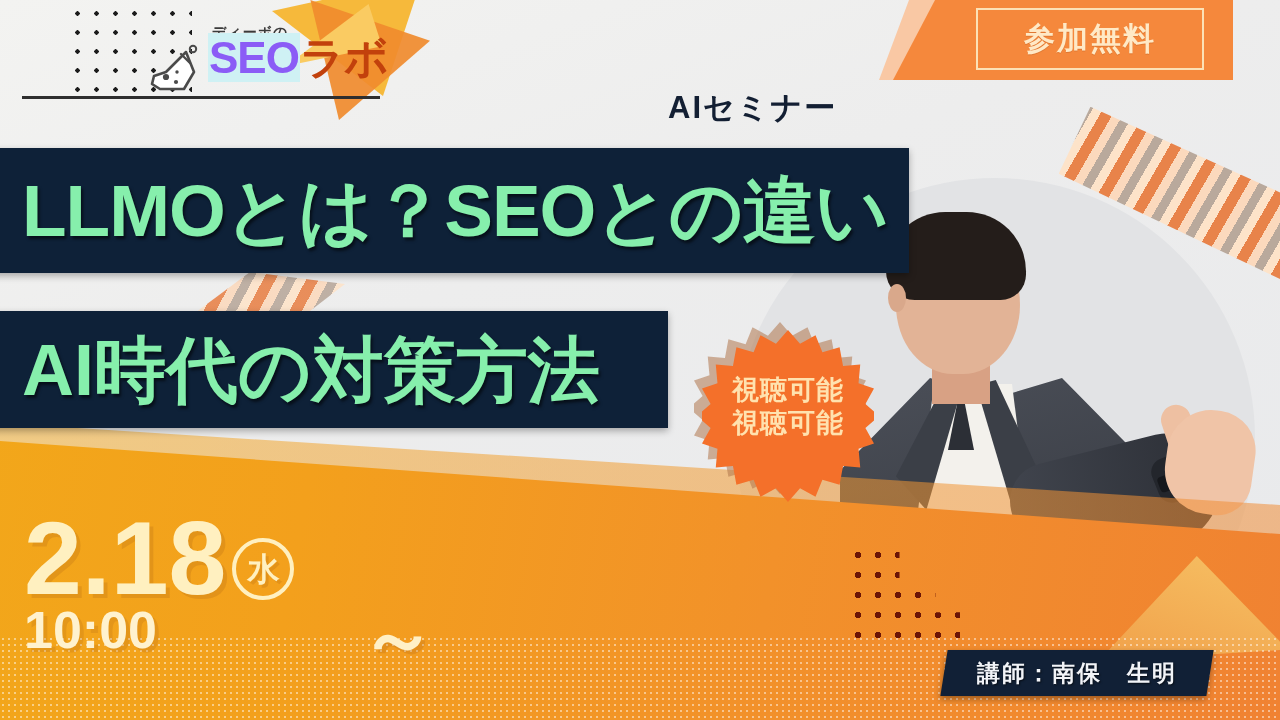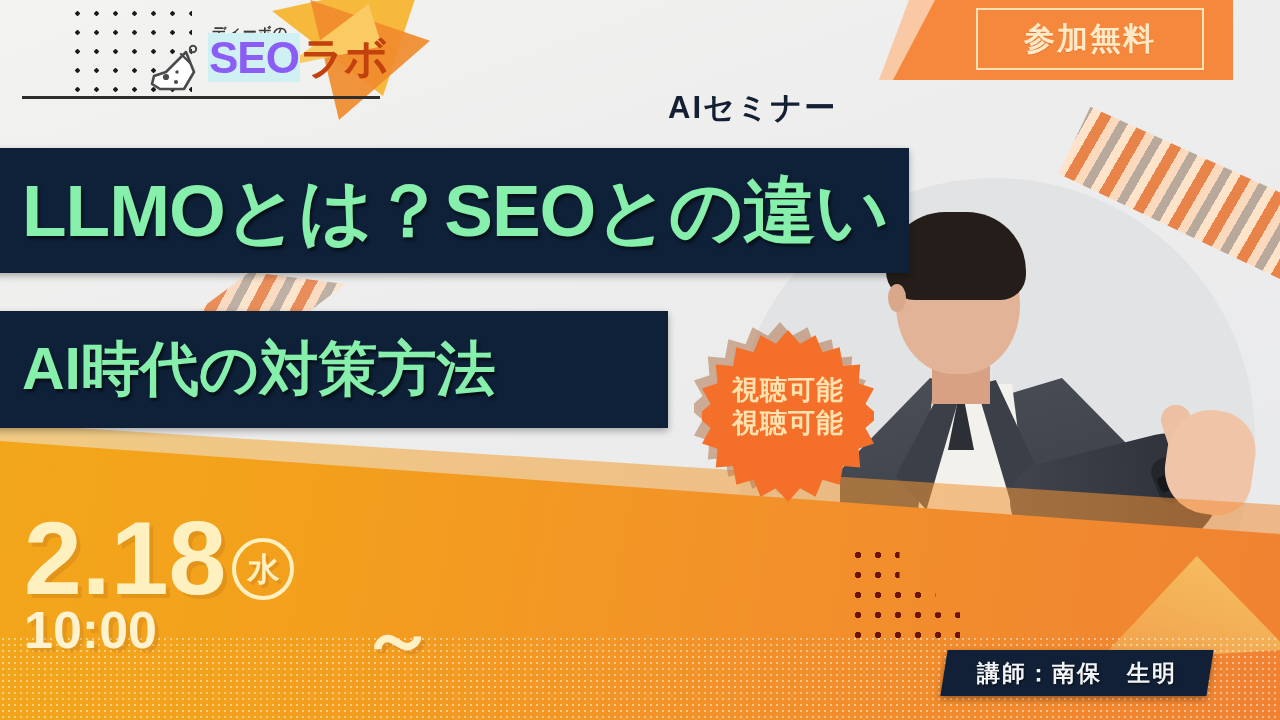--- a/index.html
+++ b/index.html
@@ -89,21 +89,21 @@
     color:#131F33;letter-spacing:2px;margin-top:8px;}
 
   
   .titlebar{position:absolute;background:#0E2138;display:flex;align-items:center;
     box-shadow:0 3px 7px rgba(0,0,0,.30);}
   #bar1{left:-8px;top:148px;width:917px;height:125px;padding-left:30px;}
   #bar2{left:-8px;top:311px;width:676px;height:117px;padding-left:30px;}
   .title-text{color:#86efac;font-weight:800;line-height:1;white-space:nowrap;
     text-shadow:2px 3px 3px rgba(0,0,0,.55);}
   #bar1 .title-text{font-size:73px;letter-spacing:-1px;}
-  #bar2 .title-text{font-size:59px;letter-spacing:0px;text-align:center;}
+  #bar2 .title-text{font-size:72px;letter-spacing:0px;text-align:center;}
 
   
   .person{position:absolute;left:836px;top:196px;width:430px;height:510px;}
   .p-head{position:absolute;left:60px;top:28px;width:124px;height:150px;
     border-radius:50% 50% 46% 46%/54% 54% 46% 46%;background:#E2B396;}
   .p-hair{position:absolute;left:50px;top:16px;width:140px;height:88px;
     border-radius:70px 70px 30px 34px;background:#241d1a;}
   .p-ear{position:absolute;left:52px;top:88px;width:18px;height:28px;
     border-radius:50%;background:#D9A88B;}
   .p-neck{position:absolute;left:96px;top:158px;width:58px;height:50px;background:#D8A184;}

